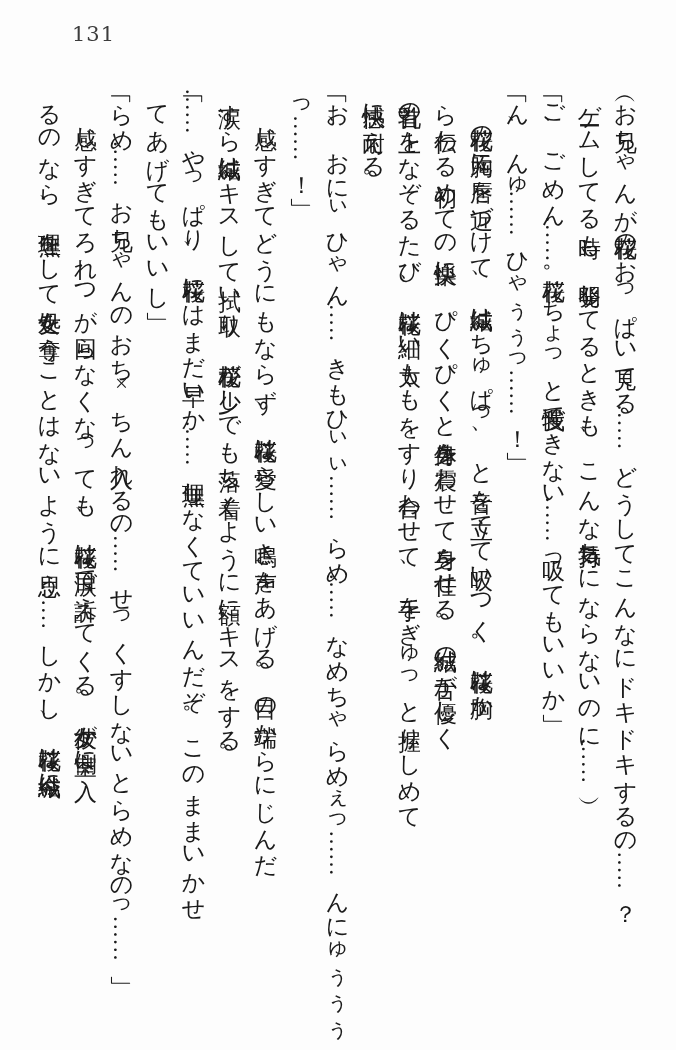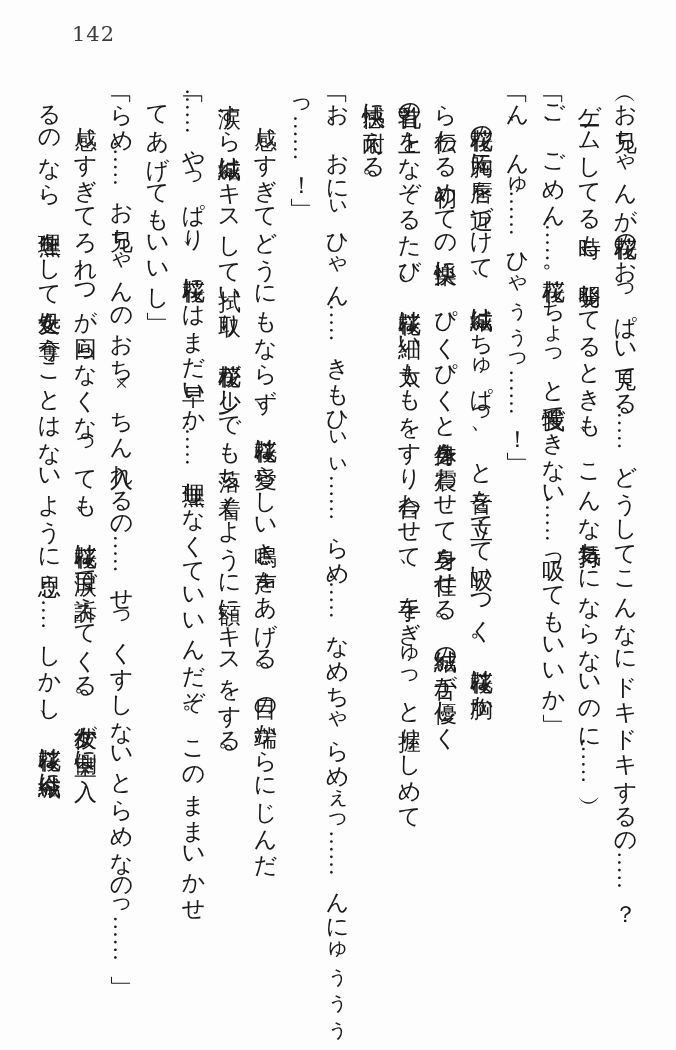--- a/index.html
+++ b/index.html
@@ -45,21 +45,21 @@
     white-space: nowrap;
     letter-spacing: 0;
     font-family: "Liberation Serif", "DejaVu Serif", serif;
   }
 </style>
 </head>
 <body>
 
 <div class="page">
 
-  <div class="page-number">142</div>
+  <div class="page-number">131</div>
 
   <div class="text-area">
     <div class="text-line">（お兄ちゃんが桜花のおっぱい見てる……どうしてこんなにドキドキするの……？</div>
     <div class="text-line">ゲームしてる時も、発明してるときも、こんな気持ちにならないのに……）</div>
     <div class="text-line">「ご、ごめん……桜花。ちょっと我慢できない……吸ってもいいか」</div>
     <div class="text-line">「ん、んゅ……ひゃぅぅっ……！」</div>
     <div class="text-line">　桜花の胸元に唇を近づけて、結城はちゅぱっ、と音を立てて吸いつく。桜花は胸か</div>
     <div class="text-line">ら伝わる初めての快楽に、ぴくぴくと身体を震わせて身を任せる。結城の舌が優しく</div>
     <div class="text-line">乳首の上をなぞるたび、桜花は細い太ももをすり合わせて、手をぎゅっと握りしめて</div>
     <div class="text-line">快感に耐える。</div>

